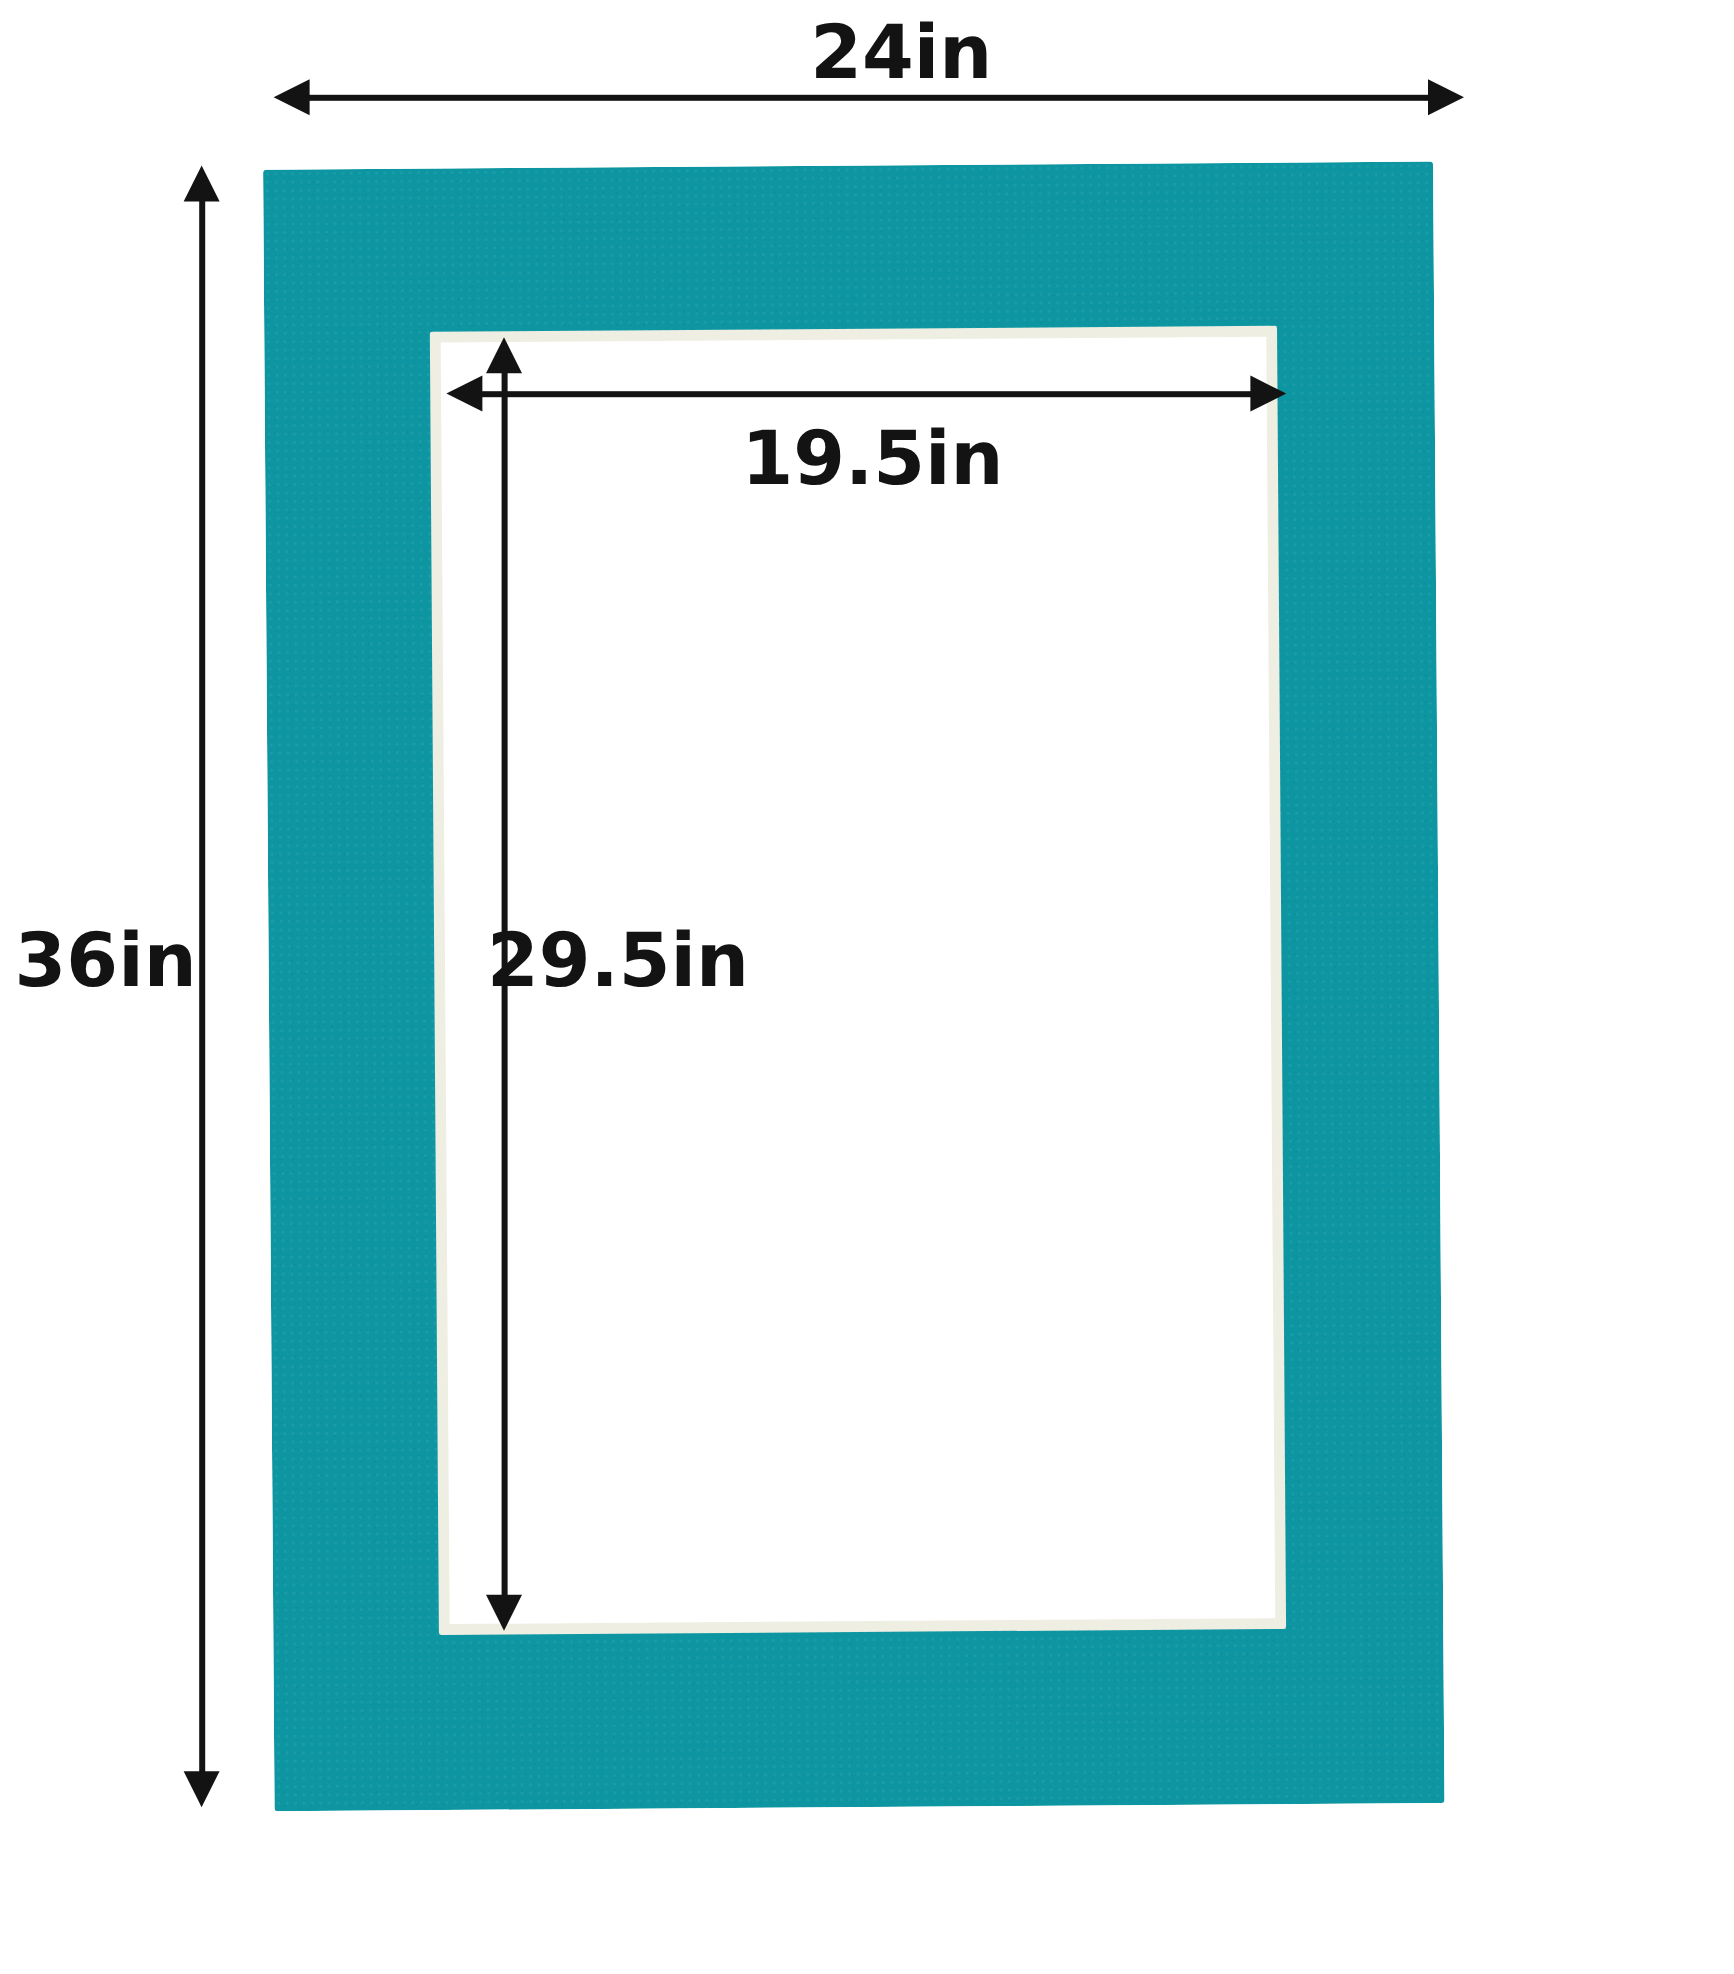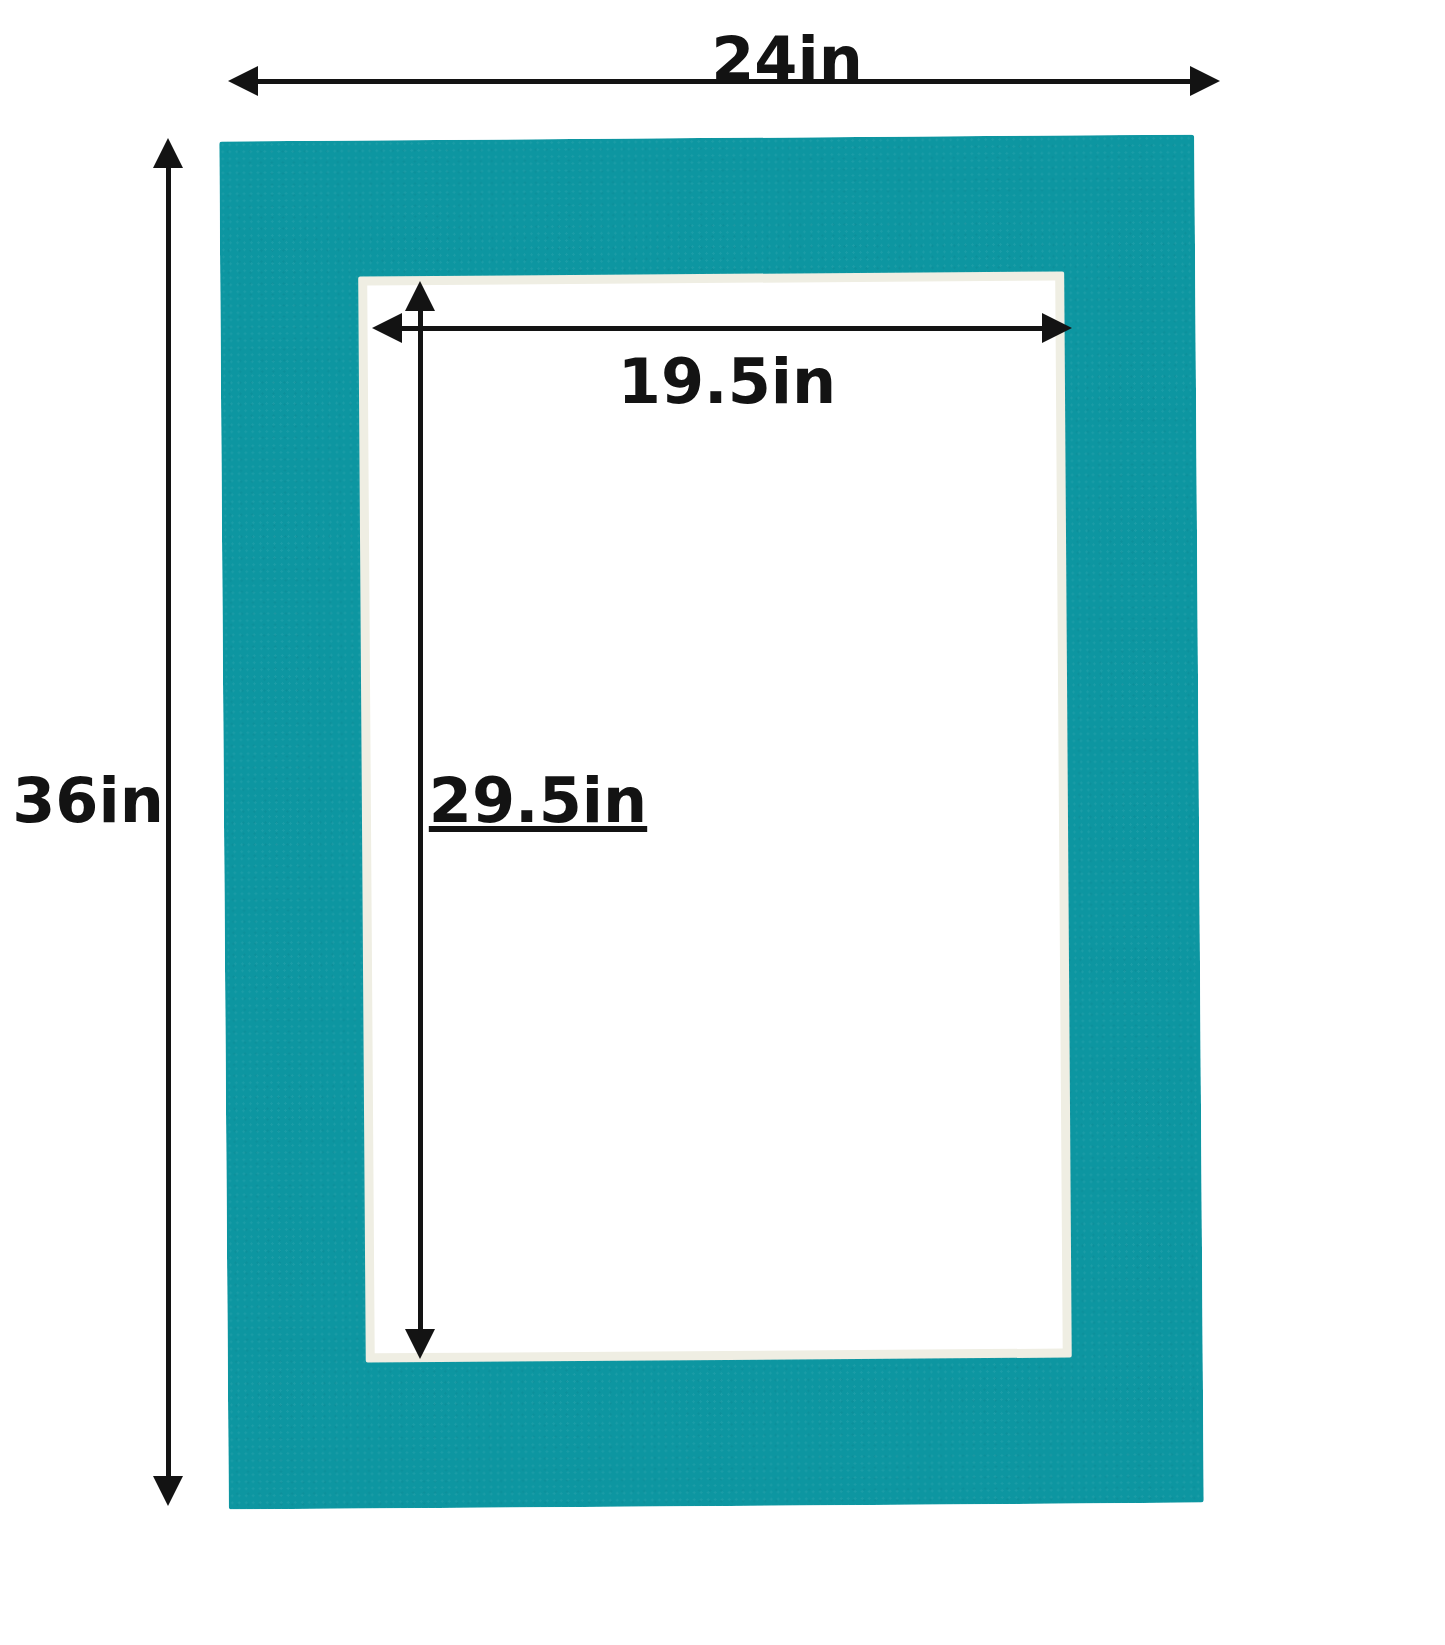--- a/index.html
+++ b/index.html
@@ -59,24 +59,24 @@
   .dim-label{
     position:absolute;
     transform:translate(-50%,-50%);
     color:var(--c-ink);
     font-size:62px;
     font-weight:700;
     letter-spacing:0px;
     white-space:nowrap;
     line-height:1;
   }
-  .label-outer-width {left:787px;top:44px;margin-top:16px;}
+  .label-outer-width {left:751px;top:44px;}
   .label-outer-height{left:88px; top:801px;}
   .label-opening-width {left:727px;top:382px;text-align:center;}
-  .label-opening-height{left:538px;top:801px;text-decoration:underline;}
+  .label-opening-height{left:515px;top:801px;}
 
   .pos-outer-width {left:228px;top:66px; width:992px;}
   .pos-outer-height{left:153px;top:138px;height:1368px;}
   .pos-opening-width {left:372px;top:313px;width:700px;}
   .pos-opening-height{left:405px;top:281px;height:1078px;}
 </style>
 </head>
 <body>
 
 <div class="canvas">

